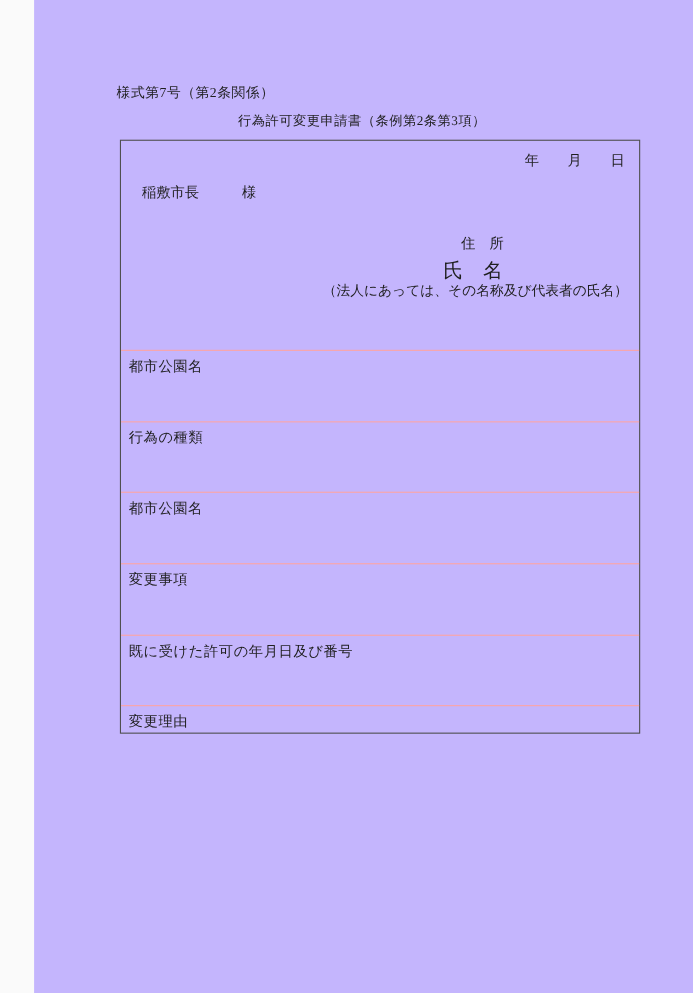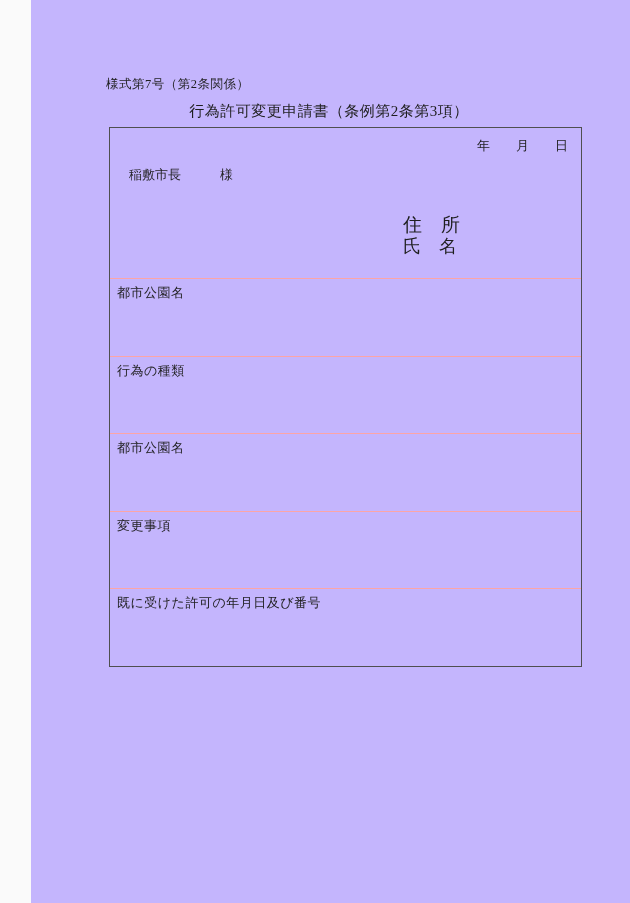--- a/index.html
+++ b/index.html
@@ -24,34 +24,35 @@
     font-size: 12.5px;
     letter-spacing: 0.5px;
     white-space: pre;
   }
   .form-title {
     position: absolute;
     left: 0;
     top: 102px;
     width: 596px;
     text-align: center;
-    font-size: 15px;
+    font-size: 12px;
     letter-spacing: 0.5px;
     white-space: pre;
   }
   .form-box {
     position: absolute;
     left: 78px;
     top: 127px;
     width: 471px;
     height: 538px;
     border: 1px solid #4f4f4f;
     display: flex;
     flex-direction: column;
     box-sizing: content-box;
+    gap: 40px;
   }
   .box-header {
     position: relative;
     height: 150px;
     flex: none;
   }
   .date-line {
     position: absolute;
     top: 9px;
     right: 13px;
@@ -61,22 +62,22 @@
   .addressee {
     position: absolute;
     top: 38px;
     left: 19px;
     font-size: 13px;
     white-space: pre;
   }
   .address-label {
     position: absolute;
     top: 84px;
-    left: 293px;
-    font-size: 19px;
+    left: 309px;
+    font-size: 13px;
     white-space: pre;
   }
   .name-label {
     position: absolute;
     top: 106px;
     left: 293px;
     font-size: 18px;
     white-space: pre;
   }
   .corporate-note {
@@ -109,20 +110,21 @@
 
   <div class="form-title">行為許可変更申請書（条例第2条第3項）</div>
 
   <div class="form-box">
 
     <div class="box-header">
       <div class="date-line">年　　月　　日</div>
       <div class="addressee">稲敷市長　　　様</div>
       <div class="address-label">住　所</div>
       <div class="name-label">氏　名</div>
+      <div class="corporate-note">（法人にあっては、その名称及び代表者の氏名）</div>
     </div>
 
     <div class="form-row">
       <div class="row-label">都市公園名</div>
     </div>
 
 
     <div class="form-row">
       <div class="row-label">行為の種類</div>
     </div>
@@ -132,16 +134,19 @@
     </div>
 
     <div class="form-row">
       <div class="row-label">変更事項</div>
     </div>
 
     <div class="form-row">
       <div class="row-label">既に受けた許可の年月日及び番号</div>
     </div>
 
+    <div class="form-row">
+      <div class="row-label">変更理由</div>
+    </div>
 
   </div>
 
 </div>
 
 </body></html>

